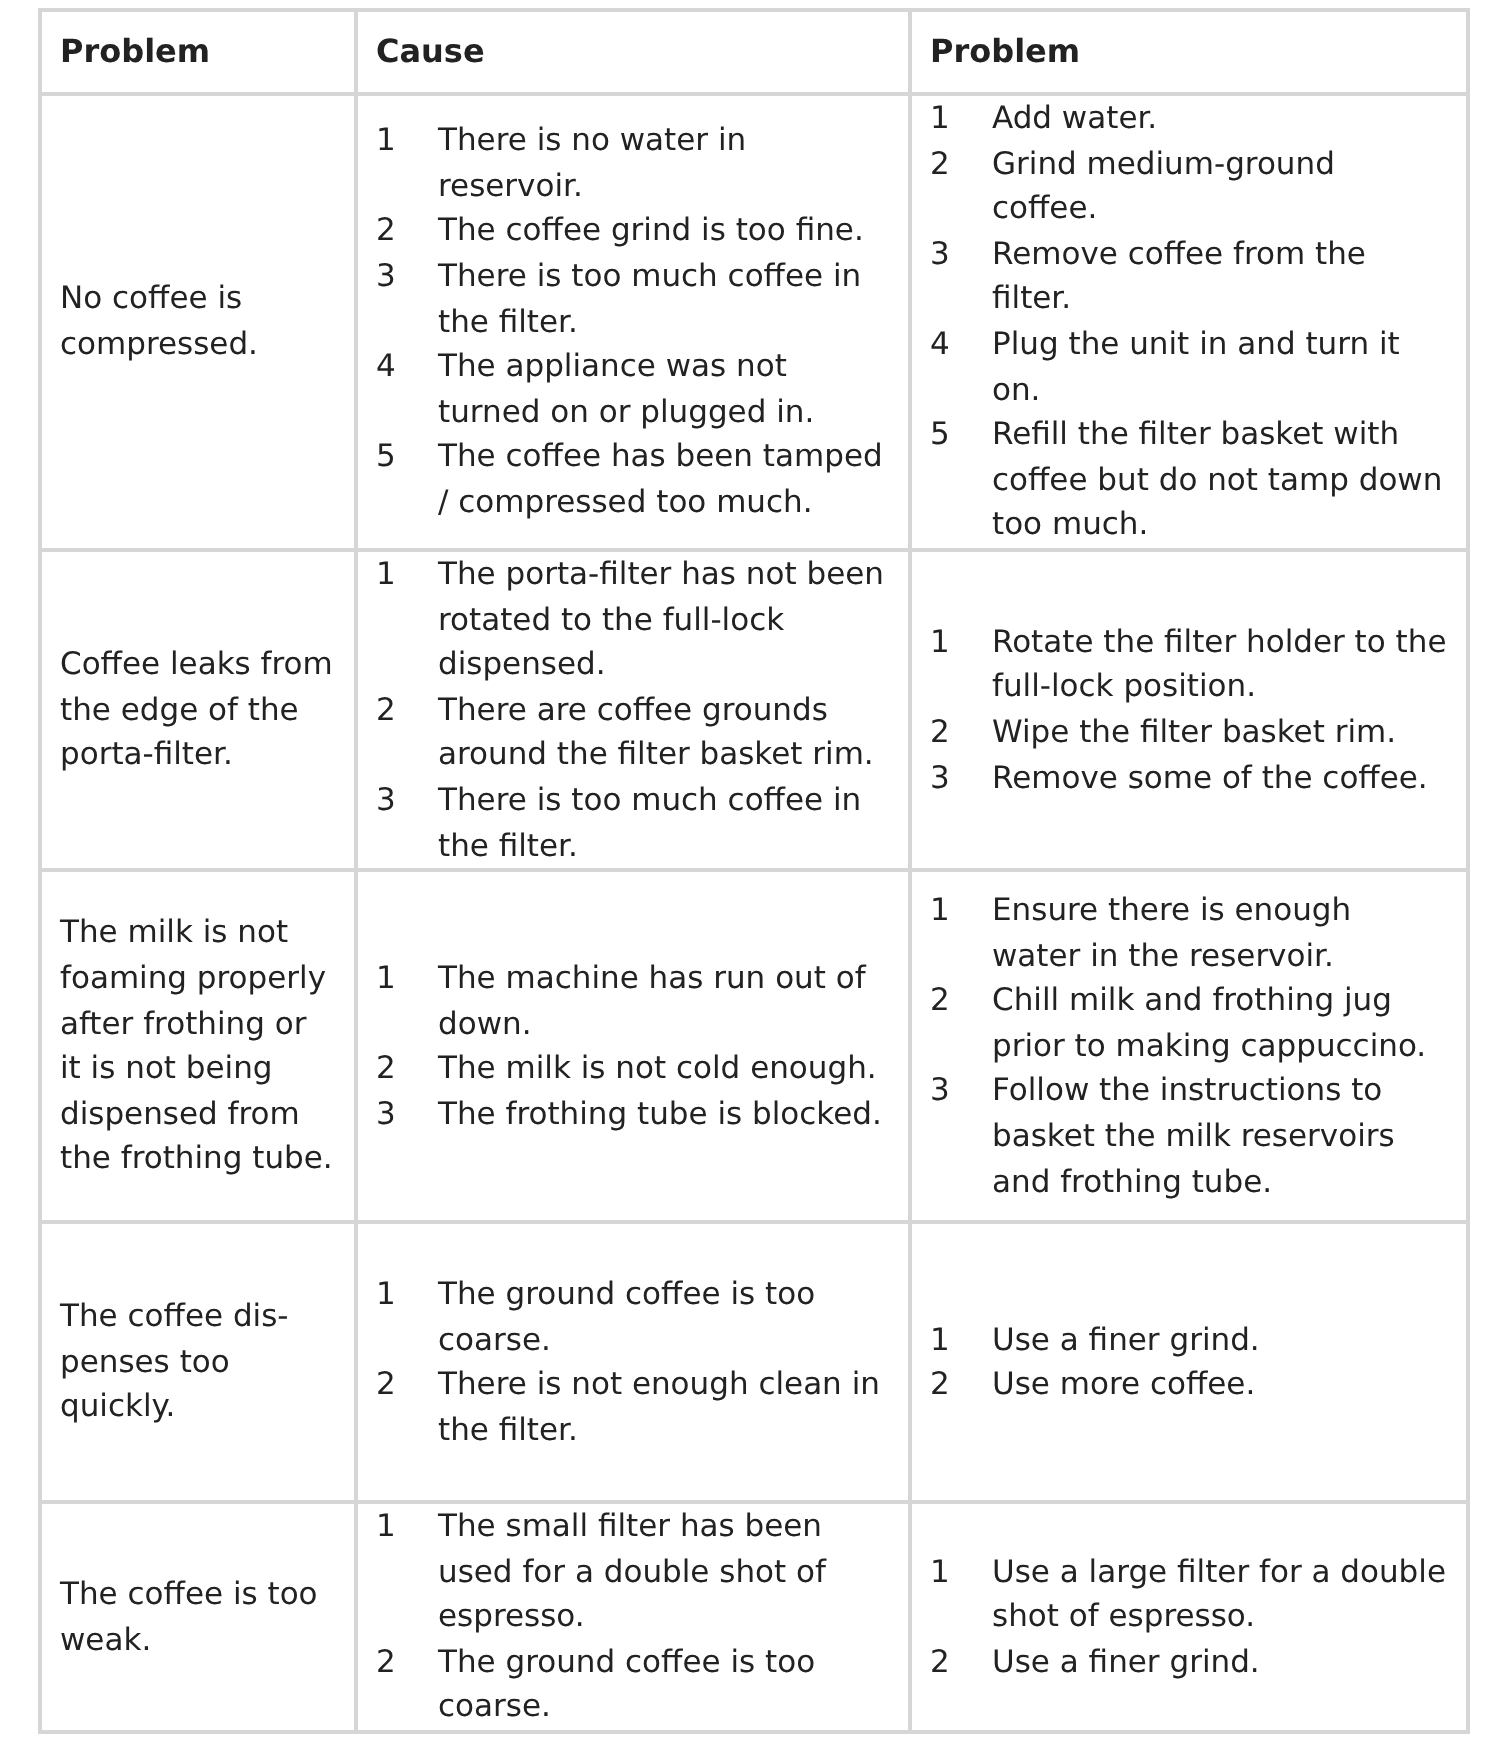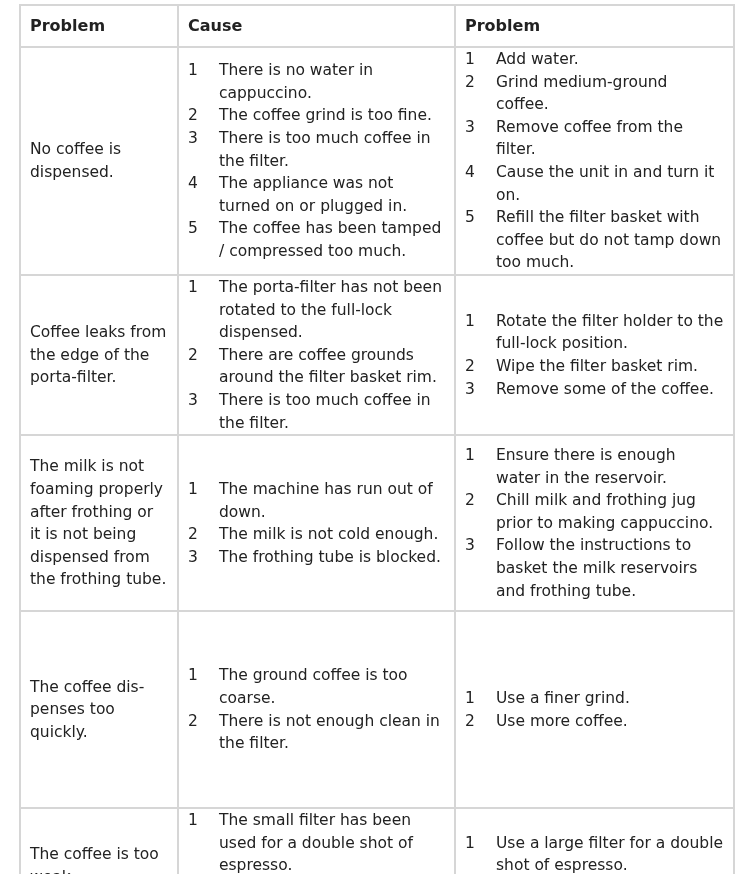--- a/index.html
+++ b/index.html
@@ -24,25 +24,25 @@
     </colgroup>
   <thead>
     <tr>
       <th>Problem</th>
       <th>Cause</th>
       <th>Problem</th>
     </tr>
   </thead>
   <tbody id="tbody">
       <tr style="height: 192px;">
-        <td>No coffee is dispensed.</td>
+        <td>No coffee is compressed.</td>
         <td>
           <div class="num">
             <span class="n">1</span>
-            <span class="t">There is no water in cappuccino.</span>
+            <span class="t">There is no water in reservoir.</span>
           </div>
           <div class="num">
             <span class="n">2</span>
             <span class="t">The coffee grind is too fine.</span>
           </div>
           <div class="num">
             <span class="n">3</span>
             <span class="t">There is too much coffee in the filter.</span>
           </div>
           <div class="num">
@@ -62,21 +62,21 @@
           <div class="num">
             <span class="n">2</span>
             <span class="t">Grind medium-ground coffee.</span>
           </div>
           <div class="num">
             <span class="n">3</span>
             <span class="t">Remove coffee from the filter.</span>
           </div>
           <div class="num">
             <span class="n">4</span>
-            <span class="t">Cause the unit in and turn it on.</span>
+            <span class="t">Plug the unit in and turn it on.</span>
           </div>
           <div class="num">
             <span class="n">5</span>
             <span class="t">Refill the filter basket with coffee but do not tamp down too much.</span>
           </div>
         </td>
       </tr>
       <tr style="height: 145px;">
         <td>Coffee leaks from the edge of the porta-filter.</td>
         <td>
@@ -132,21 +132,21 @@
           <div class="num">
             <span class="n">2</span>
             <span class="t">Chill milk and frothing jug prior to making cappuccino.</span>
           </div>
           <div class="num">
             <span class="n">3</span>
             <span class="t">Follow the instructions to basket the milk reservoirs and frothing tube.</span>
           </div>
         </td>
       </tr>
-      <tr style="height: 197px; margin-left: 11px;">
+      <tr style="height: 140px; margin-left: 11px;">
         <td>The coffee dis-penses too quickly.</td>
         <td>
           <div class="num">
             <span class="n">1</span>
             <span class="t">The ground coffee is too coarse.</span>
           </div>
           <div class="num">
             <span class="n">2</span>
             <span class="t">There is not enough clean in the filter.</span>
           </div>

